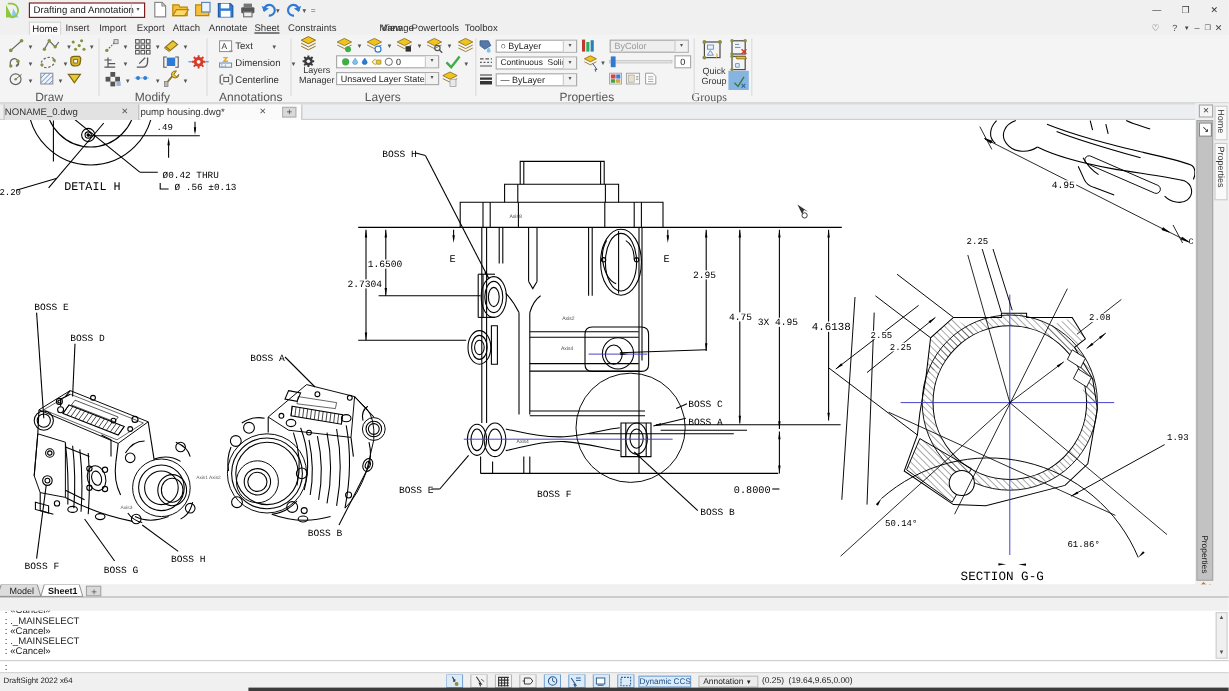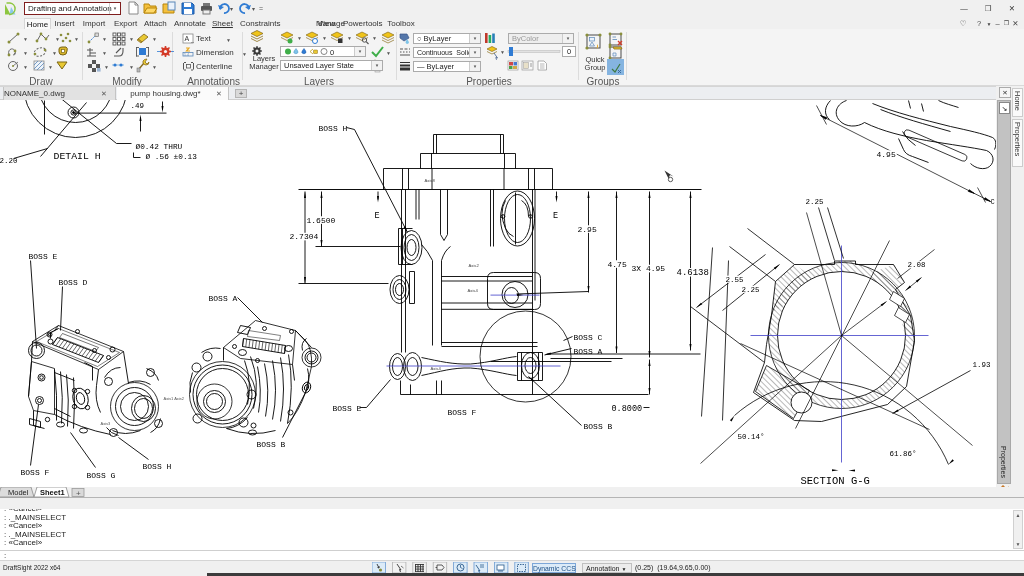--- a/index.html
+++ b/index.html
@@ -112,24 +112,24 @@
     <div class="mico" style="left:974px;width:10px;">?</div>
     <div class="mico" style="left:985px;width:8px;font-size:5px;top:4px;">▼</div>
     <div class="mico" style="left:993px;width:9px;">–</div>
     <div class="mico" style="left:1002px;width:9px;font-size:6px;">❐</div>
     <div class="mico" style="left:1011px;width:9px;">✕</div>
   </div>
 
   <div id="ribbon">
     <div class="rlabel" style="left:10px;width:62px;">Draw</div>
     <div class="rlabel" style="left:92px;width:70px;">Modify</div>
-    <div class="rlabel" style="left:178px;width:62px;text-align:right;">Annotations</div>
+    <div class="rlabel" style="left:178px;width:62px;">Annotations</div>
     <div class="rlabel" style="left:260px;width:118px;">Layers</div>
     <div class="rlabel" style="left:430px;width:118px;">Properties</div>
-    <div class="rlabel" style="left:580px;width:46px;">Groups</div>
+    <div class="rlabel" style="left:568px;width:46px;font-family:Liberation Serif, serif;">Groups</div>
     <div class="rsep" style="left:82px;"></div>
     <div class="rsep" style="left:172px;"></div>
     <div class="rsep" style="left:242px;"></div>
     <div class="rsep" style="left:396px;"></div>
     <div class="rsep" style="left:578px;"></div>
     <div class="rsep" style="left:626px;"></div>
     <svg id="ribicons" class="abs" style="left:0;top:0" width="640" height="57" viewBox="0 0 640 57">
       <g font-family="Liberation Sans">
 
       <path d="M9 13 L18 5" stroke="#666" stroke-width="1"></path>
@@ -383,35 +383,35 @@
           <circle cx="5" cy="4.5" r="3" fill="#3fae49"></circle>
           <path d="M13 1.5 Q15 4 15 5.2 A2.2 2.2 0 0 1 10.8 5.2 Q10.8 4 13 1.5" fill="#7ec4e8" stroke="#4a90c4" stroke-width="0.5"></path>
           <path d="M21 1.5 Q23 4 23 5.2 A2.2 2.2 0 0 1 18.8 5.2 Q18.8 4 21 1.5" fill="#2f7bd3" stroke="#1d5ba8" stroke-width="0.5"></path>
           <path d="M27 4.5 L30 2 M27 4.5 L30 7" stroke="#c9a82a" stroke-width="0.9" fill="none"></path>
           <rect x="30.5" y="3" width="4" height="3.5" rx="0.5" fill="#e8c832" stroke="#8a6d1d" stroke-width="0.5"></rect>
           <circle cx="41" cy="4.5" r="3" fill="#fff" stroke="#555" stroke-width="0.7"></circle>
           <text x="47" y="7.5" font-size="7.5" fill="#222" font-family="Liberation Sans">0</text>
         </svg>
         <span class="dda">▾</span>
       </div>
-    <div class="rdd" style="left:280px;top:31px;width:103px;">Unsaved Layer State<span class="dda">▾</span></div>
+    <div class="rdd" style="left:280px;top:31px;width:86px;">Unsaved Layer State<span class="dda">▾</span></div>
 
     <div class="rdd" style="left:413px;top:4px;width:68px;">○ ByLayer<span class="dda">▾</span></div>
     <div class="rdd" style="left:413px;top:18px;width:68px;font-size:7px;">Continuous&nbsp;&nbsp;Solid <span class="dda">▾</span></div>
     <div class="rdd" style="left:413px;top:32px;width:68px;">— ByLayer<span class="dda">▾</span></div>
     <div class="rdd" style="left:508px;top:4px;width:66px;background:#eee;color:#999;">ByColor<span class="dda">▾</span></div>
     <div class="rdd" style="left:562px;top:17px;width:14px;padding-left:0;text-align:center;">0</div>
 
     <div class="rtxt" style="left:581px;top:27px;width:28px;text-align:center;line-height:7.5px;font-size:7.5px;">Quick<br>Group</div>
   </div>
 
   <div id="doctabs">
     <div class="dtab" style="left:3px;width:113px;background:#e2e2e2;border-right:1px solid #c4c4c4;border-left:1px solid #c4c4c4;text-align:left;padding-right:3px;">NONAME_0.dwg</div>
     <div class="dtab" style="left:101px;top:0px;color:#555;font-size:7px;">✕</div>
-    <div class="dtab" style="left:117px;width:112px;background:#fbfbfb;border-right:1px solid #c4c4c4;text-align:center;padding-right:14px;">pump housing.dwg*</div>
+    <div class="dtab" style="left:117px;width:135px;background:#fbfbfb;border-right:1px solid #c4c4c4;padding-right:14px;">pump housing.dwg*</div>
     <div class="dtab" style="left:216px;top:0px;color:#555;font-size:7px;">✕</div>
     <div class="dtab" style="left:235px;top:2px;width:12px;height:9px;background:#d9d9d9;border:1px solid #b5b5b5;text-align:center;color:#444;line-height:8px;">+</div>
   </div>
 
   <div id="canvas">
     <svg id="cad" width="996" height="387" viewBox="0 100 996 387" fill="none">
         <g transform="translate(0.5,0.5)">
           <defs>
             <pattern id="hat" patternUnits="userSpaceOnUse" width="4" height="4" patternTransform="rotate(-45)">
               <line x1="0" y1="0" x2="0" y2="4" stroke="#000" stroke-width="0.55"></line>

